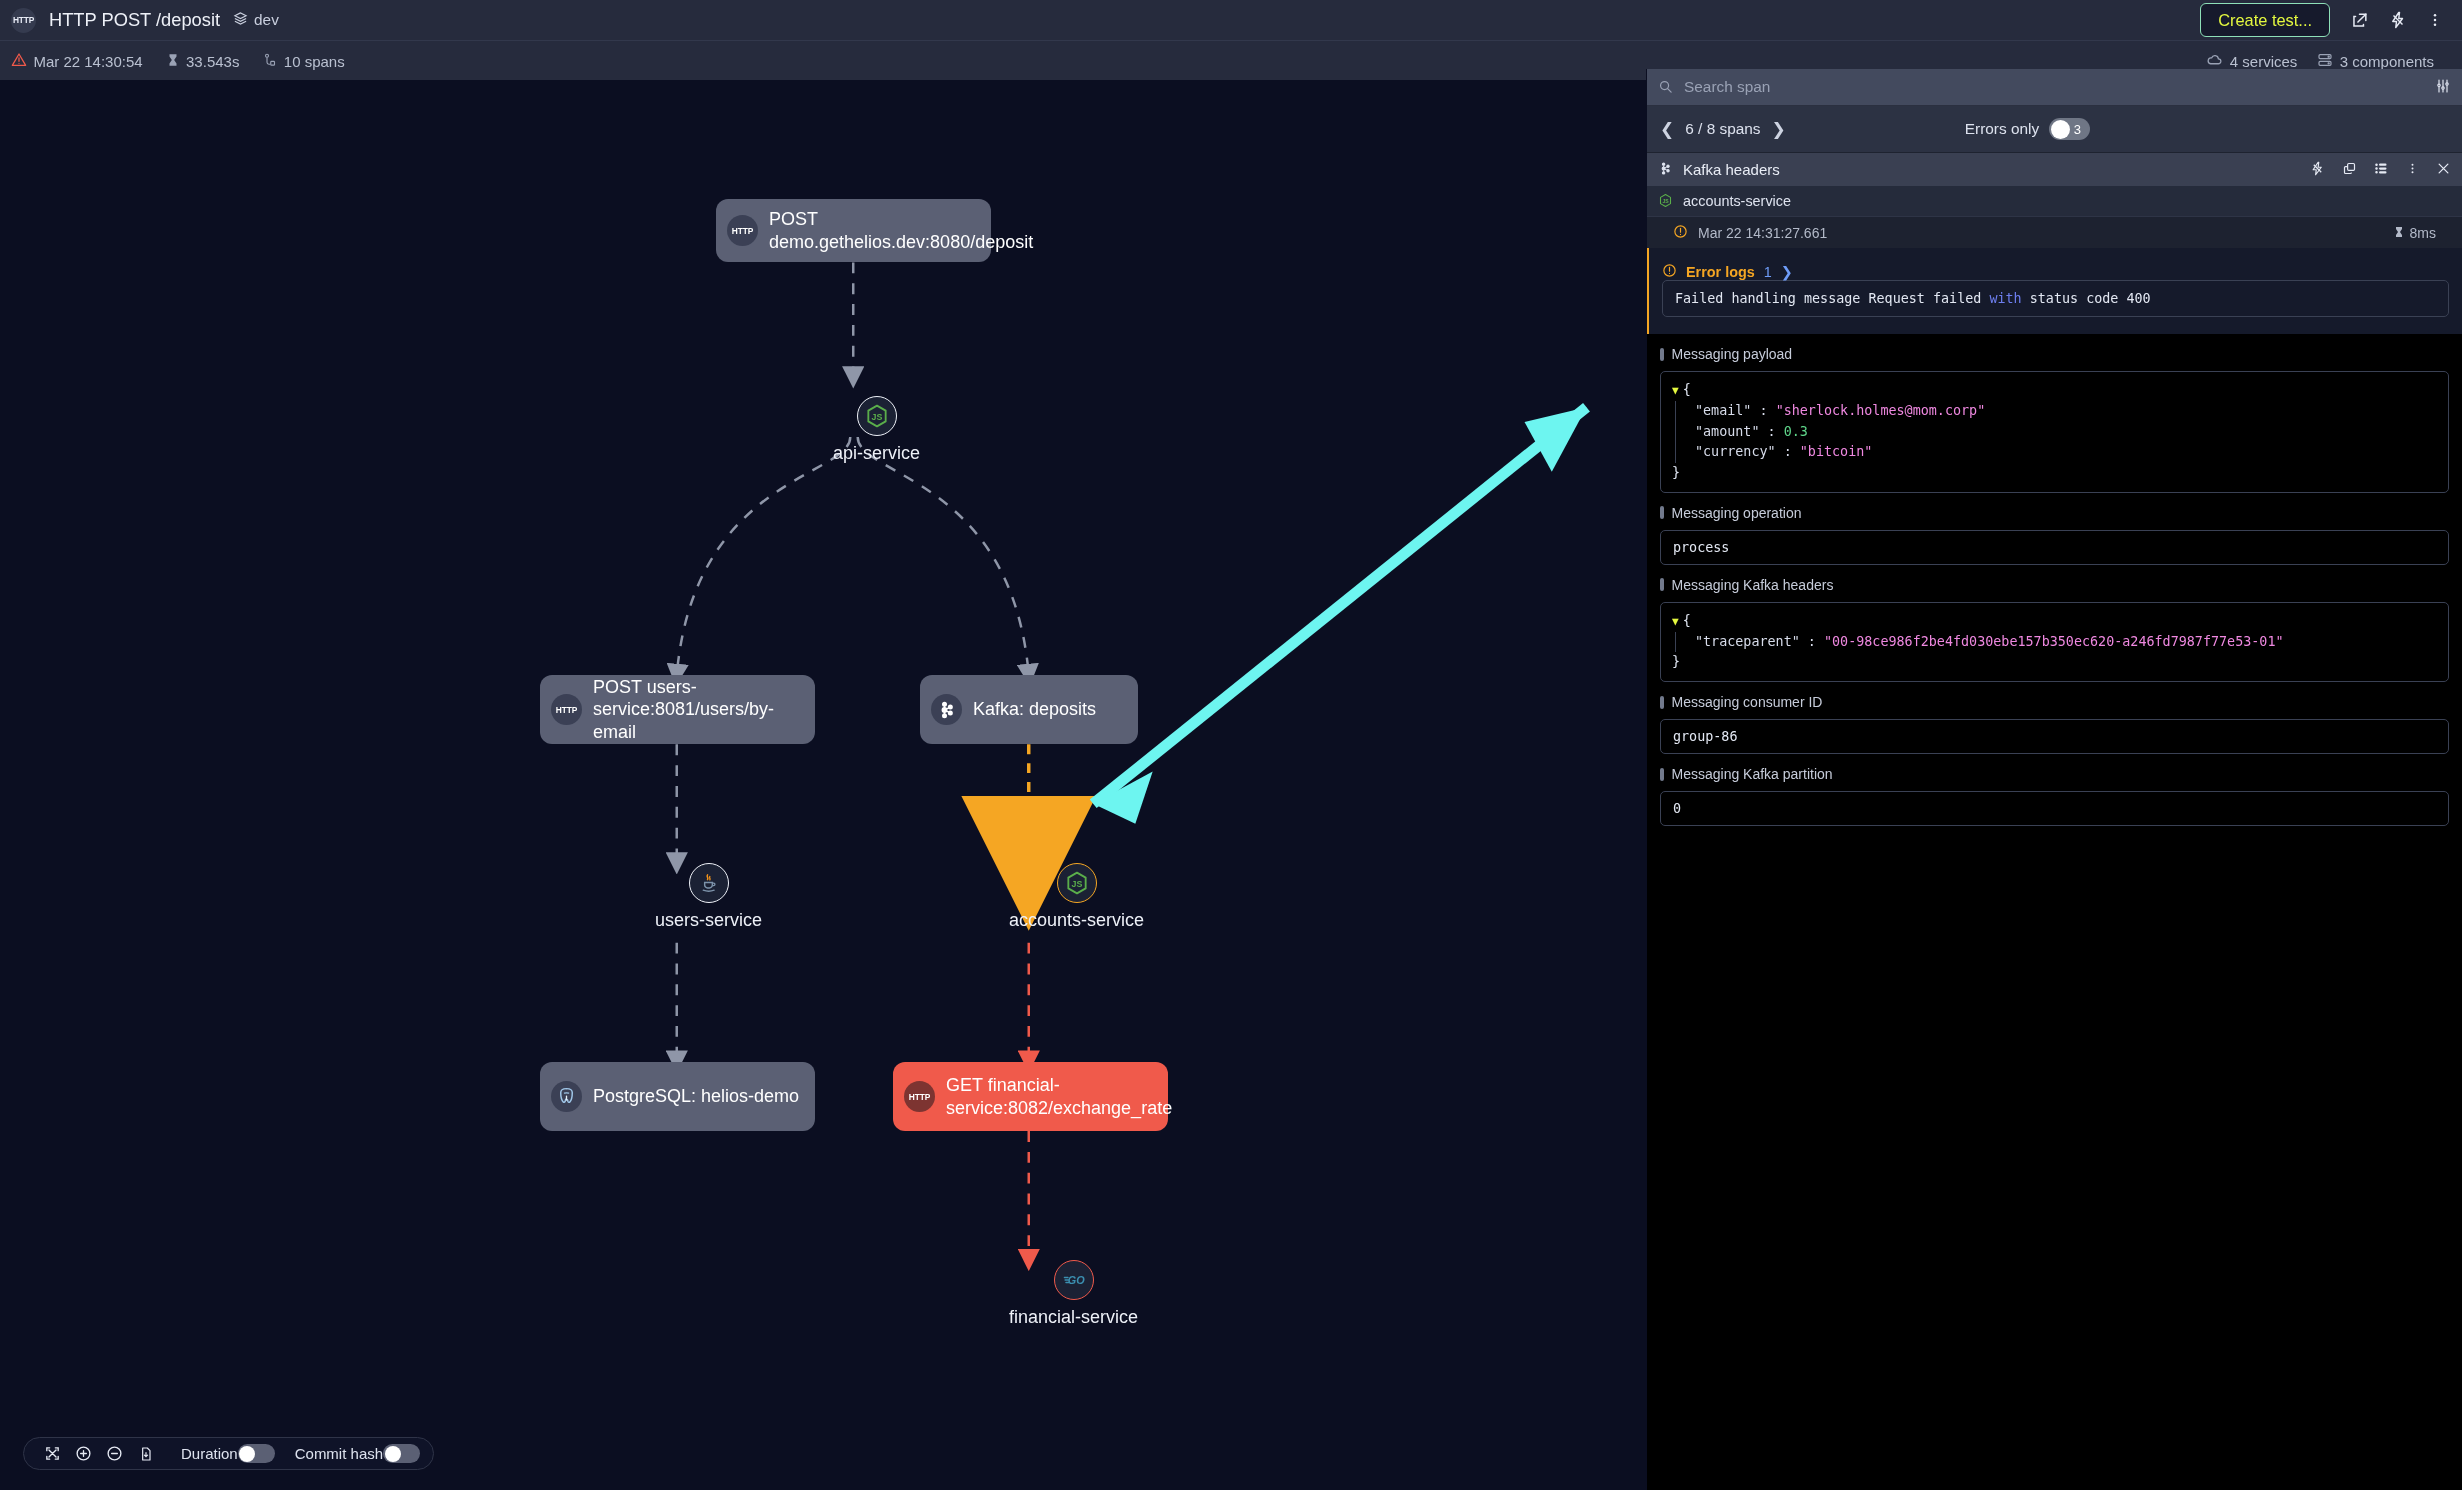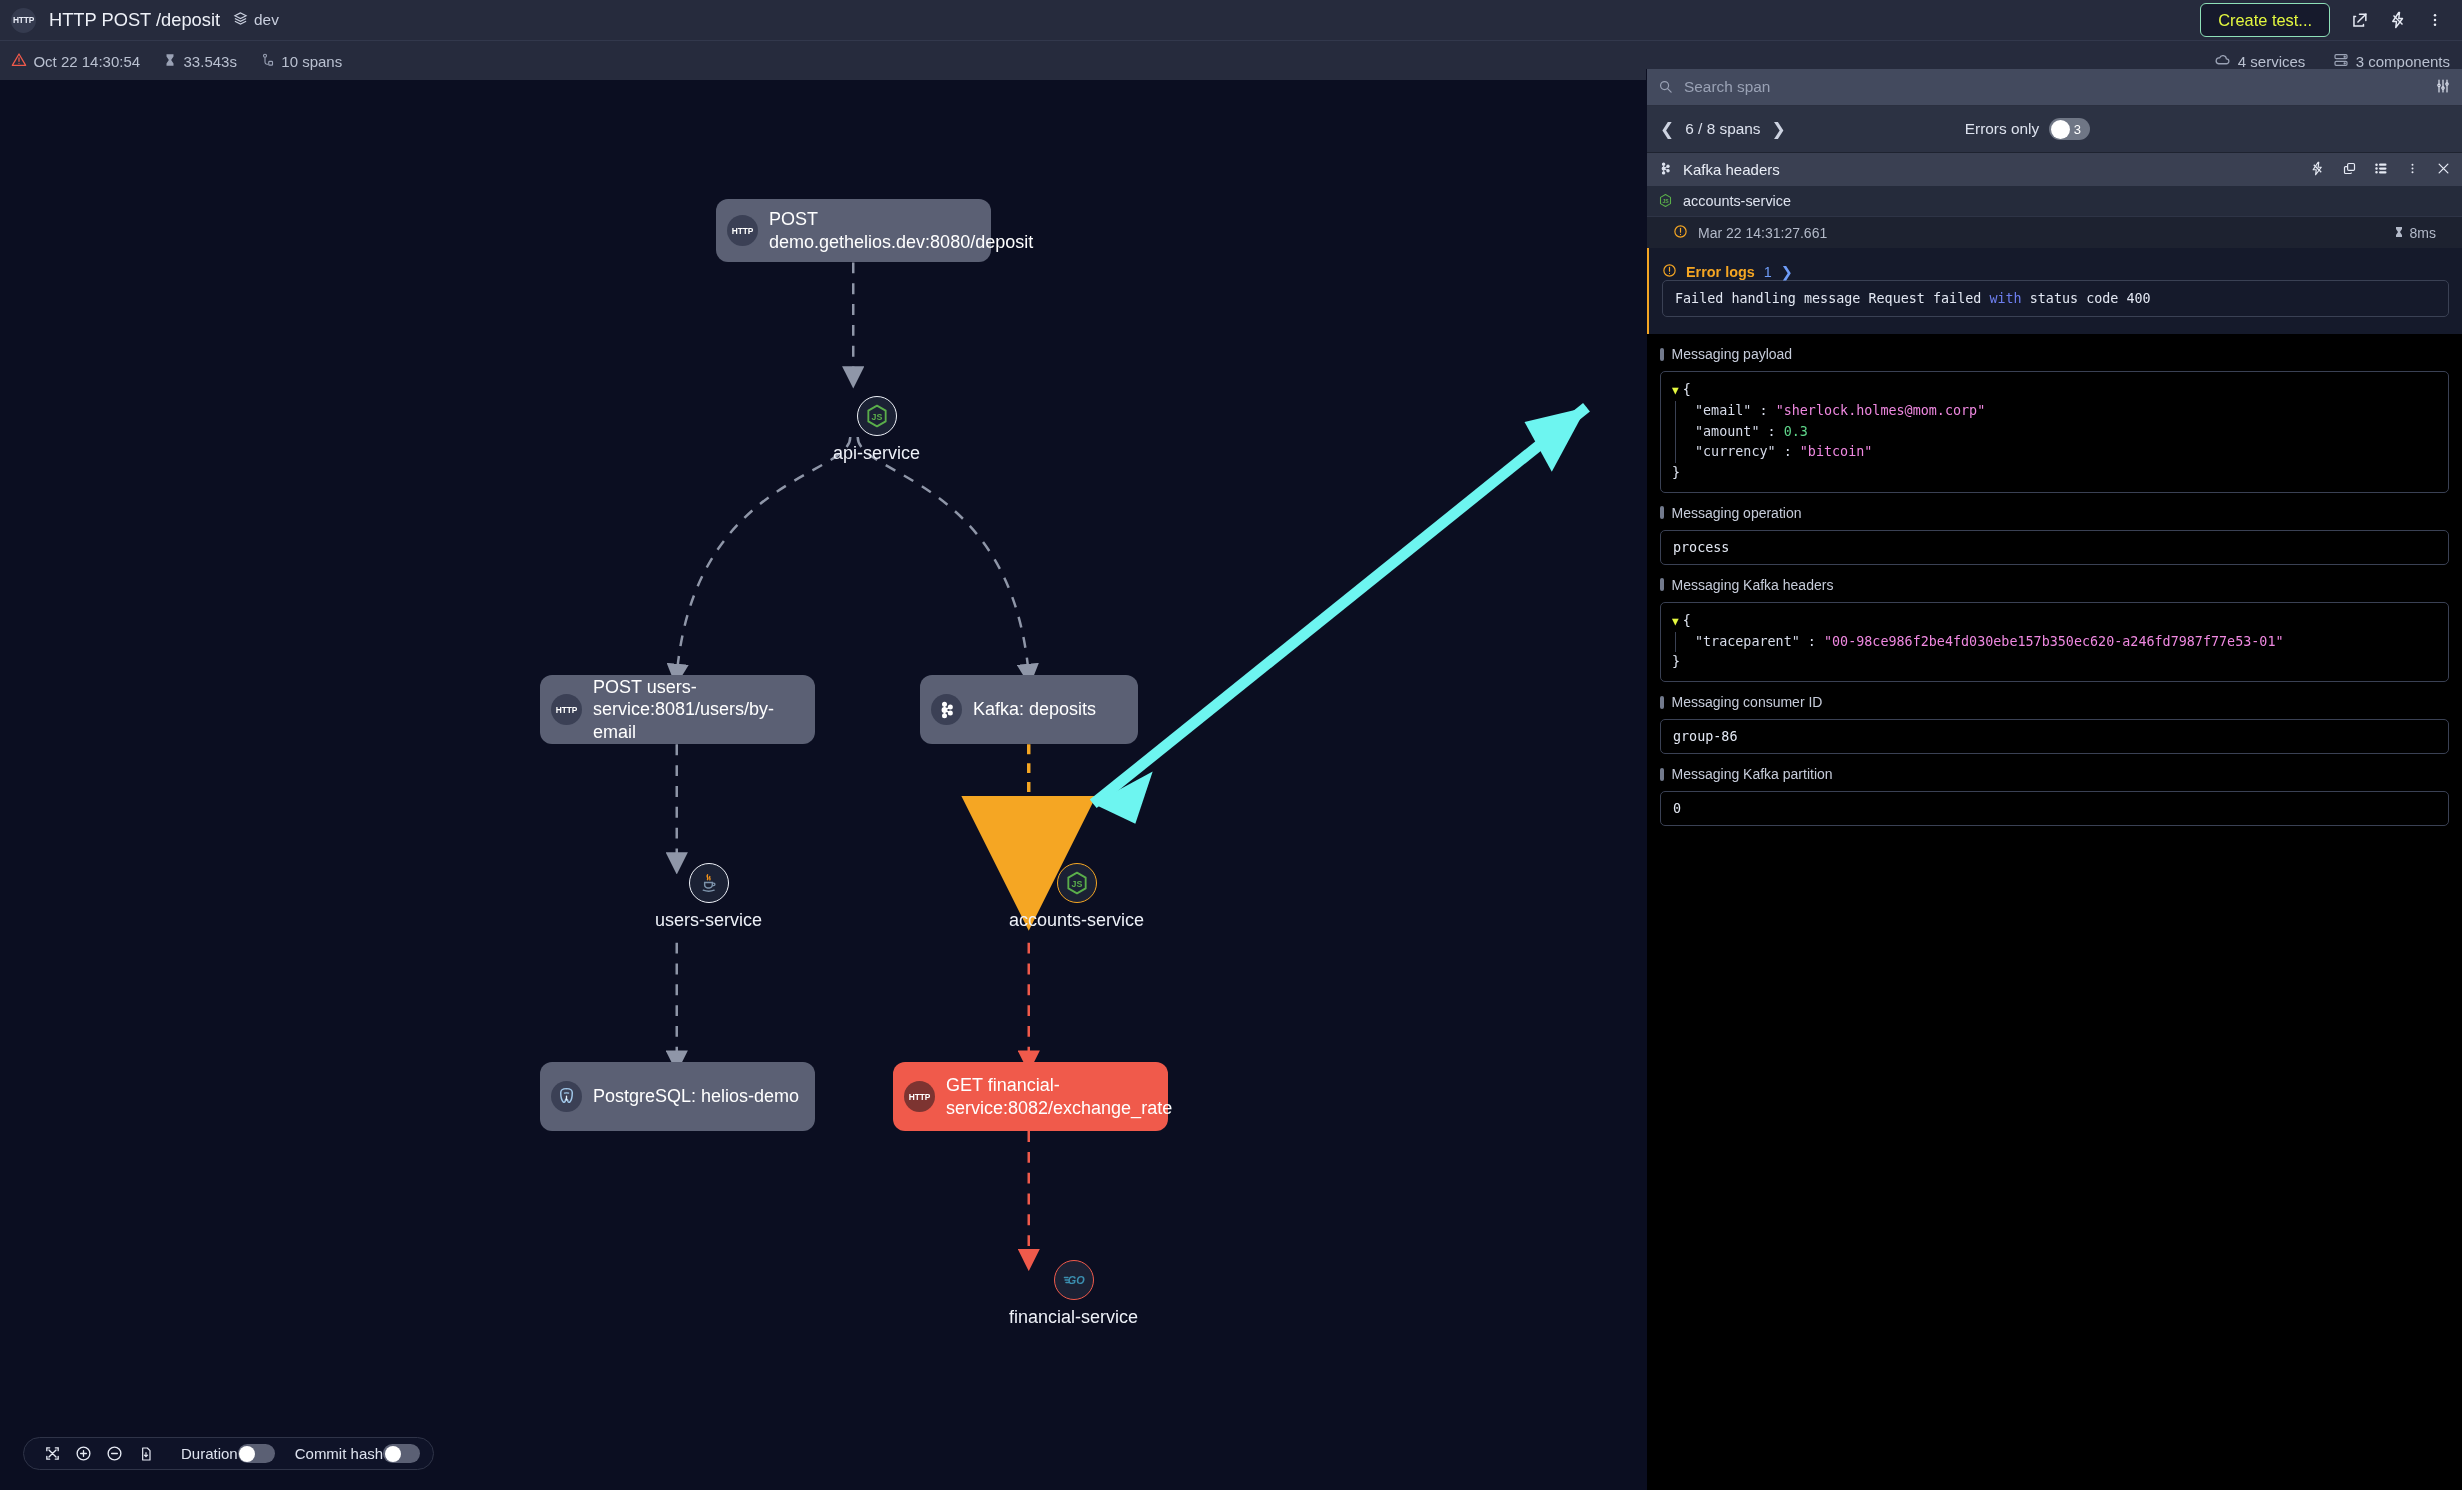--- a/index.html
+++ b/index.html
@@ -45,21 +45,21 @@
   .icon-btn { background: none; border: none; cursor: pointer; display: flex; align-items: center; }
 
   
   .subbar {
     position: absolute; left: 0; top: 41px; width: 2462px; height: 40px;
     background: #262b3d;
     display: flex; align-items: center;
   }
   .subbar-left { display: flex; align-items: center; gap: 23px; padding-left: 11px; }
   .meta-item { display: flex; align-items: center; gap: 6.4px; color: #b9c0d0; font-size: 15px; white-space: nowrap; }
-  .subbar-right { margin-left: auto; display: flex; align-items: center; gap: 28px; padding-right: 12px; }
+  .subbar-right { margin-left: auto; display: flex; align-items: center; gap: 20px; padding-right: 28px; }
 
   
   .canvas {
     position: absolute; left: 0; top: 80px;
     width: 1646px; height: 1410px;
     background: #0b0e21;
     overflow: hidden;
   }
   .graph-svg { position: absolute; left: 0; top: 0; }
 
@@ -277,21 +277,21 @@
   <div class="subbar">
     <div class="subbar-left">
       <div class="meta-item">
         <span>
           <svg width="16" height="16" viewBox="0 0 24 24" fill="none" stroke="#f05a4b" stroke-width="1.9" stroke-linejoin="round">
             <path d="M12 3 2 20h20L12 3z"></path>
               <path d="M12 9v5" stroke-linecap="round"></path>
               <circle cx="12" cy="17" r=".9" fill="#f05a4b" stroke="none"></circle>
           </svg>
         </span>
-        <span>Oct 22 14:30:54</span>
+        <span>Mar 22 14:30:54</span>
       </div>
       <div class="meta-item">
         <span>
           <svg width="14" height="14" viewBox="0 0 24 24" fill="#9aa2b5">
             <path d="M6 2h12v4l-4 6 4 6v4H6v-4l4-6-4-6V2z"></path>
           </svg>
         </span>
         <span>33.543s</span>
       </div>
       <div class="meta-item">

